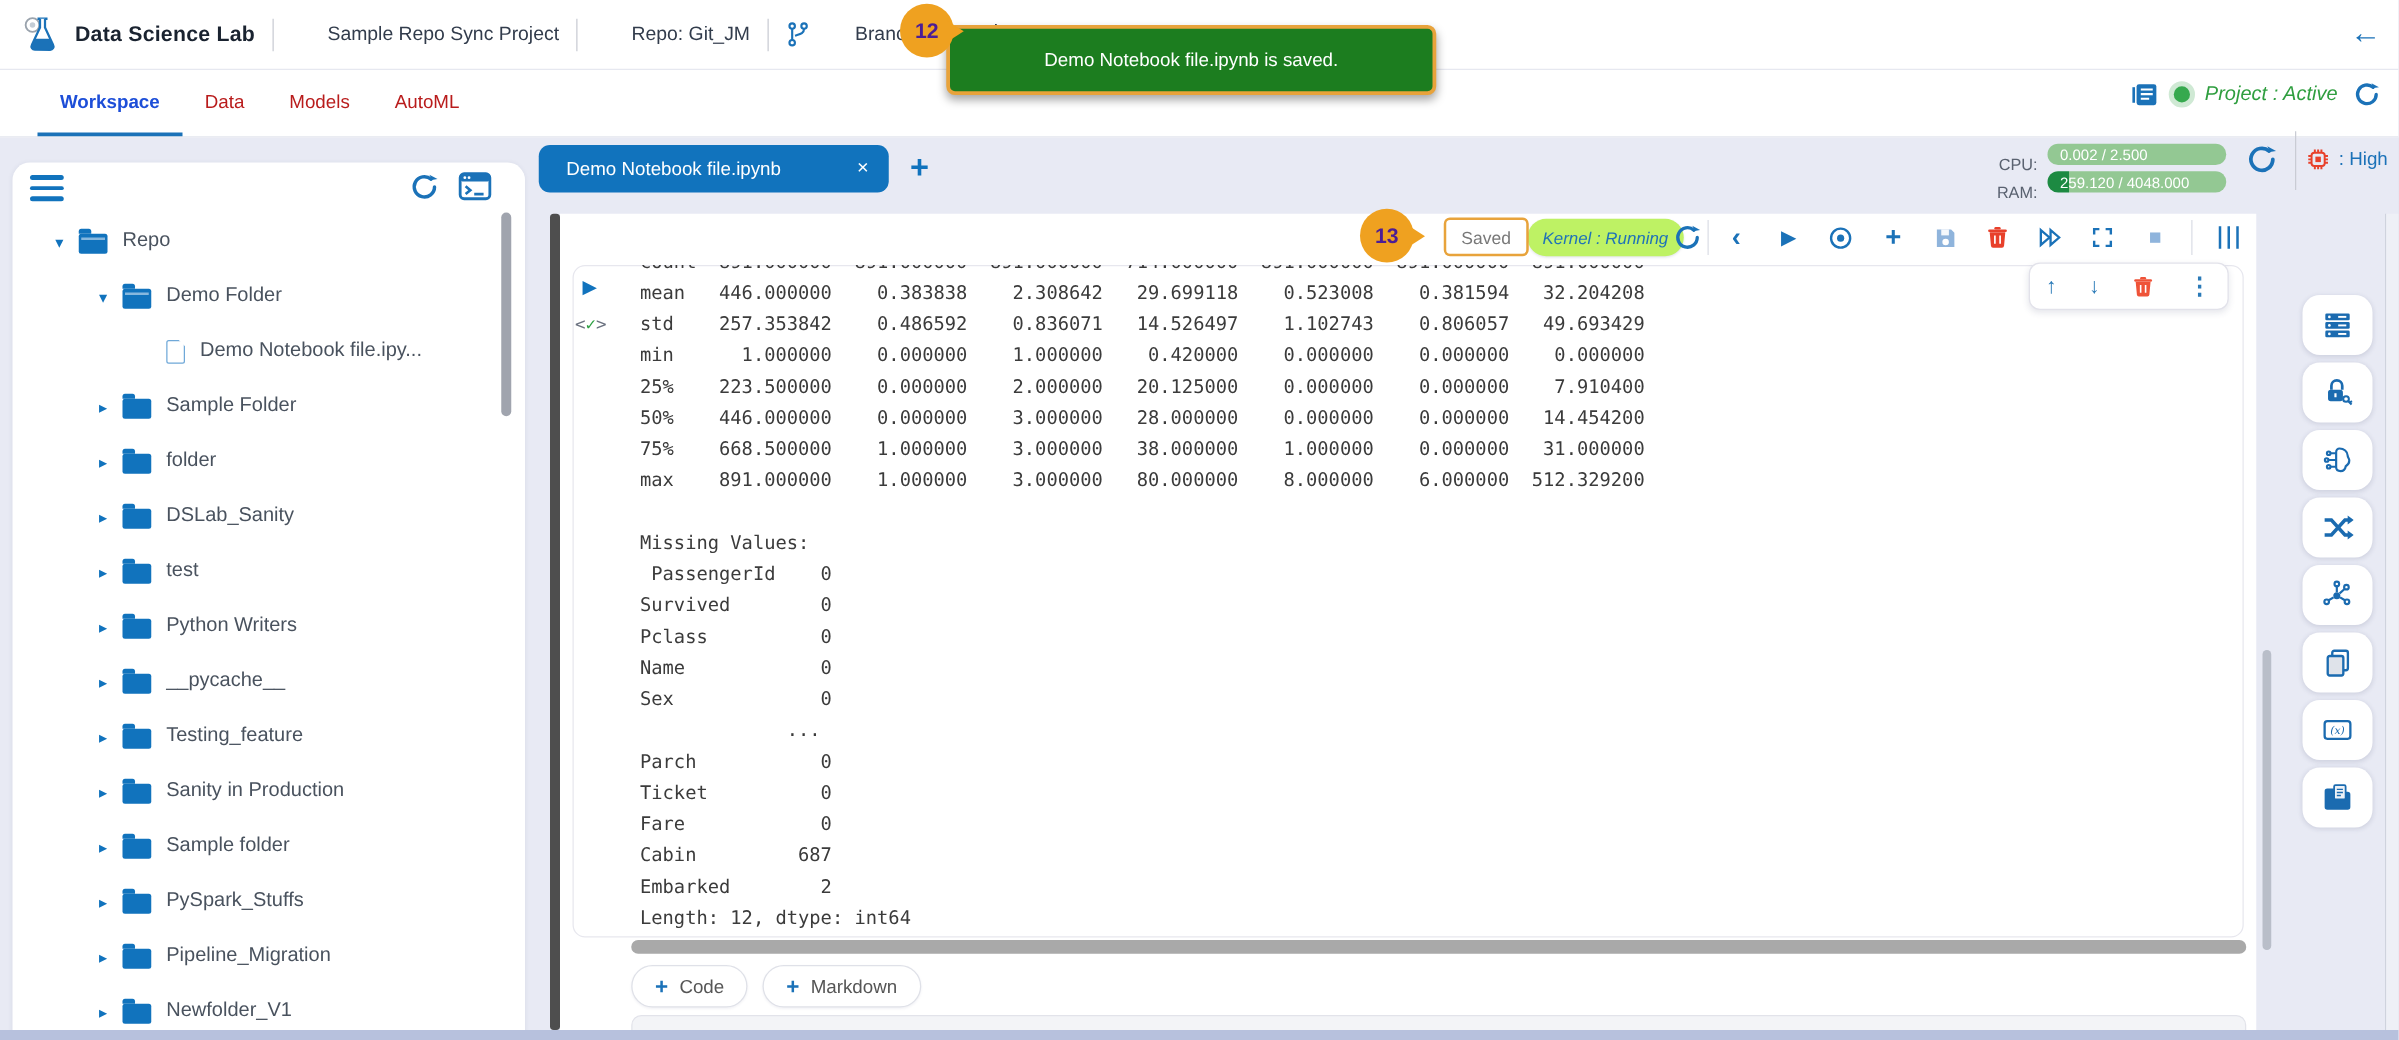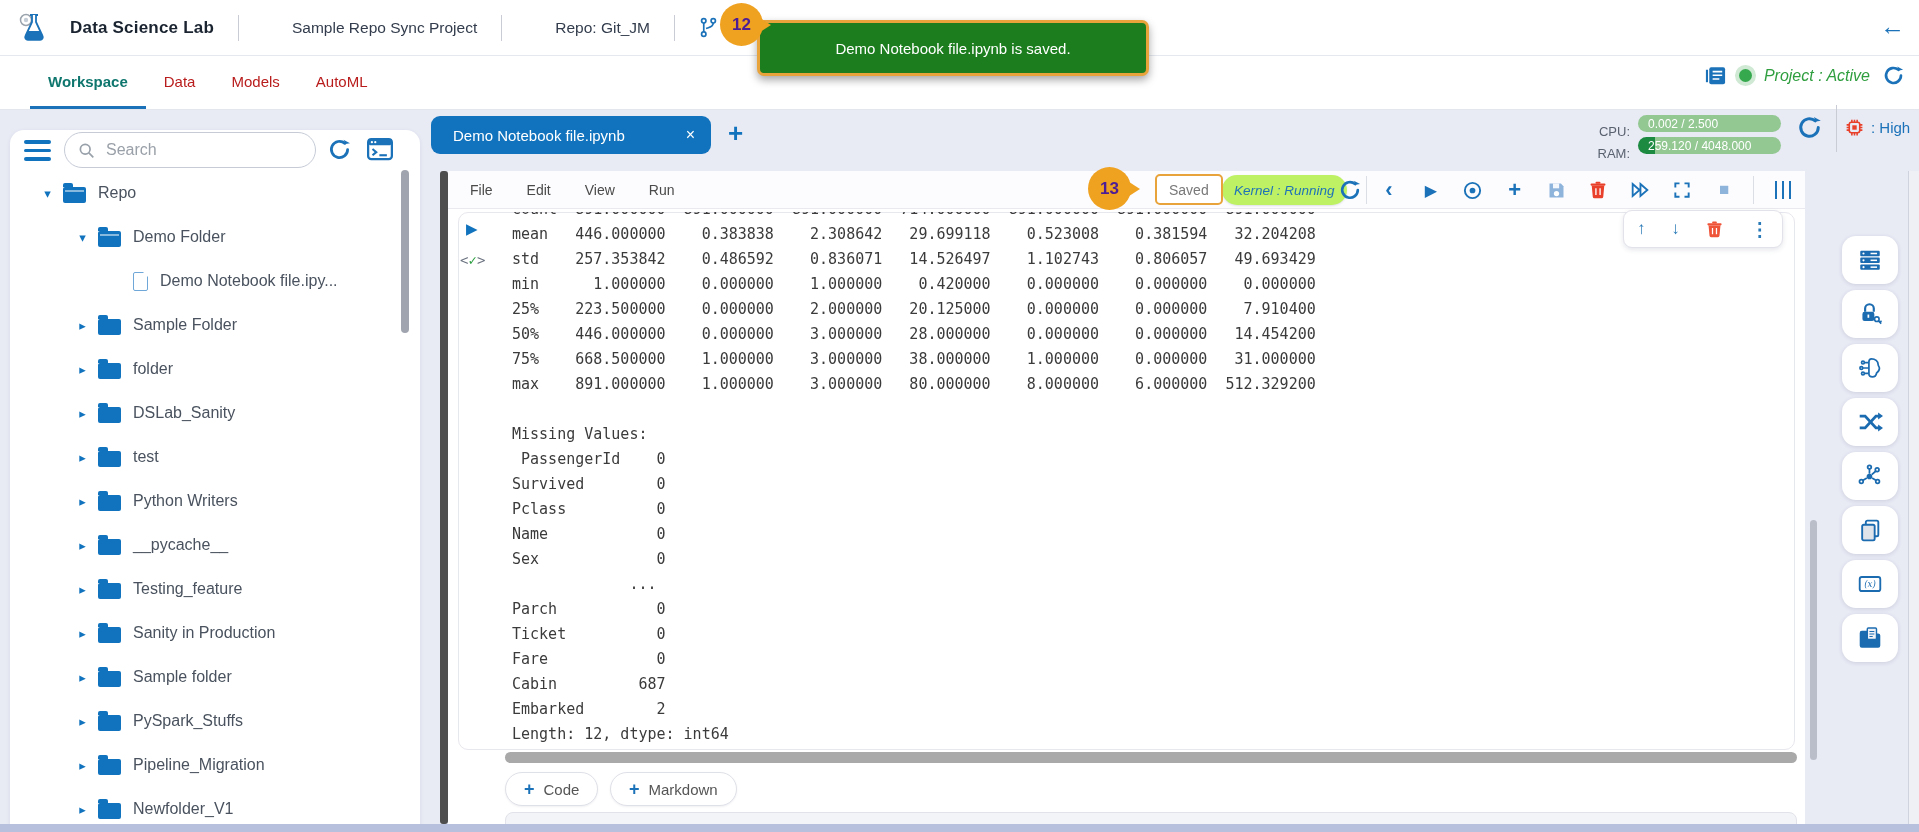--- a/index.html
+++ b/index.html
@@ -2,21 +2,21 @@
 <html><head>
 <meta charset="utf-8">
 <style>
   html,body{margin:0;padding:0;background:#dfe2ee;}
   *{box-sizing:border-box;}
   #screen{position:relative;width:1919px;height:832px;background:#e8eaf4;overflow:hidden;
           font-family:"Liberation Sans",sans-serif;color:#2a3344;}
   .abs{position:absolute;}
   
   #topbar{left:0;top:0;width:1919px;height:56px;background:#fff;border-bottom:1px solid #e6e8f0;
-          display:flex;align-items:center;padding-left:16px;gap:20px;}
+          display:flex;align-items:center;padding-left:16px;gap:10px;}
   .app-title{font-size:17px;font-weight:bold;color:#1a2330;letter-spacing:.2px;}
   .tb-item{font-size:15.5px;color:#323c4c;margin-left:29px;}
   .tb-sep{width:1px;height:26px;background:#c9ccd4;margin:0 4px;}
   .branch-wrap{display:flex;align-items:center;gap:7px;}
   .branch-under{border-bottom:1.5px solid #3a4150;padding-bottom:2px;display:flex;align-items:center;gap:5px;cursor:pointer;}
   .caret-dn{font-size:12px;color:#1a2330;}
   #back-arrow{right:14px;top:12px;font-size:25px;color:#1b72b8;font-weight:bold;cursor:pointer;}
   
   #toast{left:757px;top:20px;width:392px;height:56px;background:#1c7d1f;border:3px solid #e8a33b;
          border-radius:7px;display:flex;align-items:center;justify-content:center;z-index:60;
@@ -26,21 +26,21 @@
               display:flex;align-items:center;justify-content:center;font-size:17px;font-weight:bold;}
   .badge-tail{width:0;height:0;border-top:9px solid transparent;border-bottom:9px solid transparent;
               border-left:14px solid #efa120;z-index:61;}
   #badge12{left:720px;top:3px;} #tail12{left:757px;top:16px;}
   #badge13{left:1088px;top:167px;z-index:40;} #tail13{left:1126px;top:180px;z-index:40;}
   
   #navrow{left:0;top:56px;width:1919px;height:54px;background:#fff;border-bottom:1px solid #e4e6ee;
           display:flex;align-items:stretch;padding-left:30px;}
   .nav-tab{display:flex;align-items:center;padding:0 18px;font-size:15px;color:#b91c1c;cursor:pointer;
            border-bottom:3px solid transparent;}
-  .nav-tab.active{color:#0f766e;font-weight:bold;border-bottom-color:#1b72b8;}
+  .nav-tab.active{color:#1d4ed8;font-weight:bold;border-bottom-color:#1b72b8;}
   #proj-cluster{right:14px;top:64px;display:flex;align-items:center;gap:12px;font-style:italic;}
   #proj-dot{width:13px;height:13px;border-radius:50%;background:#36a94e;box-shadow:0 0 0 4px #cfe9d4;}
   #proj-label{font-size:16px;color:#2f9e3f;}
   
   .res-label{font-size:13px;color:#5a6270;text-align:right;width:42px;margin-top:16px;}
   .res-bar{width:143px;height:17px;border-radius:9px;background:#93c893;color:#fff;font-size:12px;
            display:flex;align-items:center;padding-left:10px;overflow:hidden;}
   #ram-bar{background:linear-gradient(to right,#1d8a42 0 17px,#93c893 17px);}
   #cpu-row{left:1588px;top:108px;display:flex;gap:8px;align-items:center;}
   #ram-row{left:1588px;top:130px;display:flex;gap:8px;align-items:center;}
@@ -237,29 +237,20 @@
     <span class="x">×</span>
   </div>
   <span id="tab-add" class="abs">+</span>
 
   <div id="sidebar" class="abs"></div>
   <div id="hamburger" class="abs">
       <div></div>
       <div></div>
       <div></div>
     </div>
-  <div id="searchbox" class="abs">
-    <span>
-      <svg width="17" height="17" viewBox="0 0 20 20" fill="none" stroke="#98a0a9" stroke-width="2">
-          <circle cx="8.5" cy="8.5" r="5.7"></circle>
-          <path d="M12.8 12.8L18 18"></path>
-        </svg>
-    </span>
-    <input placeholder="Search" style="">
-  </div>
   <span id="side-refresh" class="abs">
     <svg width="25" height="25" viewBox="0 0 20 20">
         <path d="M16.5 10a6.5 6.5 0 1 1-2.2-4.9" fill="none" stroke="#1b72b8" stroke-width="2.2" stroke-linecap="round"></path>
         <path d="M13.2 2.2l1.6 3.4 3.6-.6z" fill="#1b72b8"></path>
       </svg>
   </span>
   <span id="terminal-btn" class="abs">
     <svg width="30" height="30" viewBox="0 0 24 24">
         <rect x="2.5" y="4" width="19" height="16" rx="2.5" fill="none" stroke="#1b72b8" stroke-width="1.8"></rect>
         <rect x="2.5" y="4" width="19" height="5" rx="2.5" fill="#1b72b8"></rect>
@@ -358,30 +349,20 @@
       <div class="tree-row lvl1">
         <span class="caret">▸</span>
         <span class="tree-icon folder"></span>
         <span class="tree-label">Newfolder_V1</span>
       </div>
     </div>
   <div id="side-scroll" class="abs"></div>
   <div id="divider-dark" class="abs"></div>
 
   <div id="panel" class="abs"></div>
-  <div id="nb-header" class="abs">
-
-      <span class="menu-item">File</span>
-
-      <span class="menu-item">Edit</span>
-
-      <span class="menu-item">View</span>
-
-      <span class="menu-item">Run</span>
-    </div>
   <div id="badge13" class="abs step-badge">13</div>
   <div id="tail13" class="abs badge-tail"></div>
   <div id="saved-box" class="abs">
     <span>Saved</span>
   </div>
   <div id="kernel-pill" class="abs">
     <span>Kernel : Running</span>
   </div>
   <span id="nb-refresh" class="abs">
     <svg width="24" height="24" viewBox="0 0 20 20">

